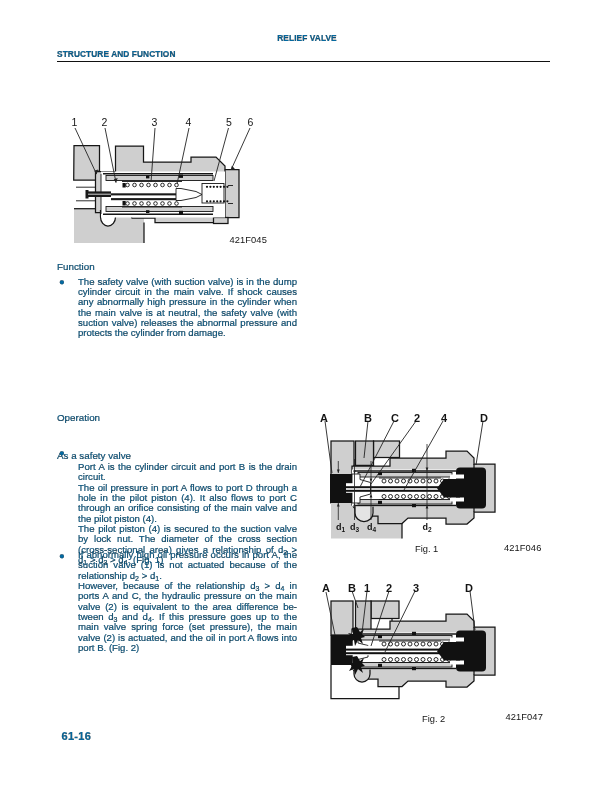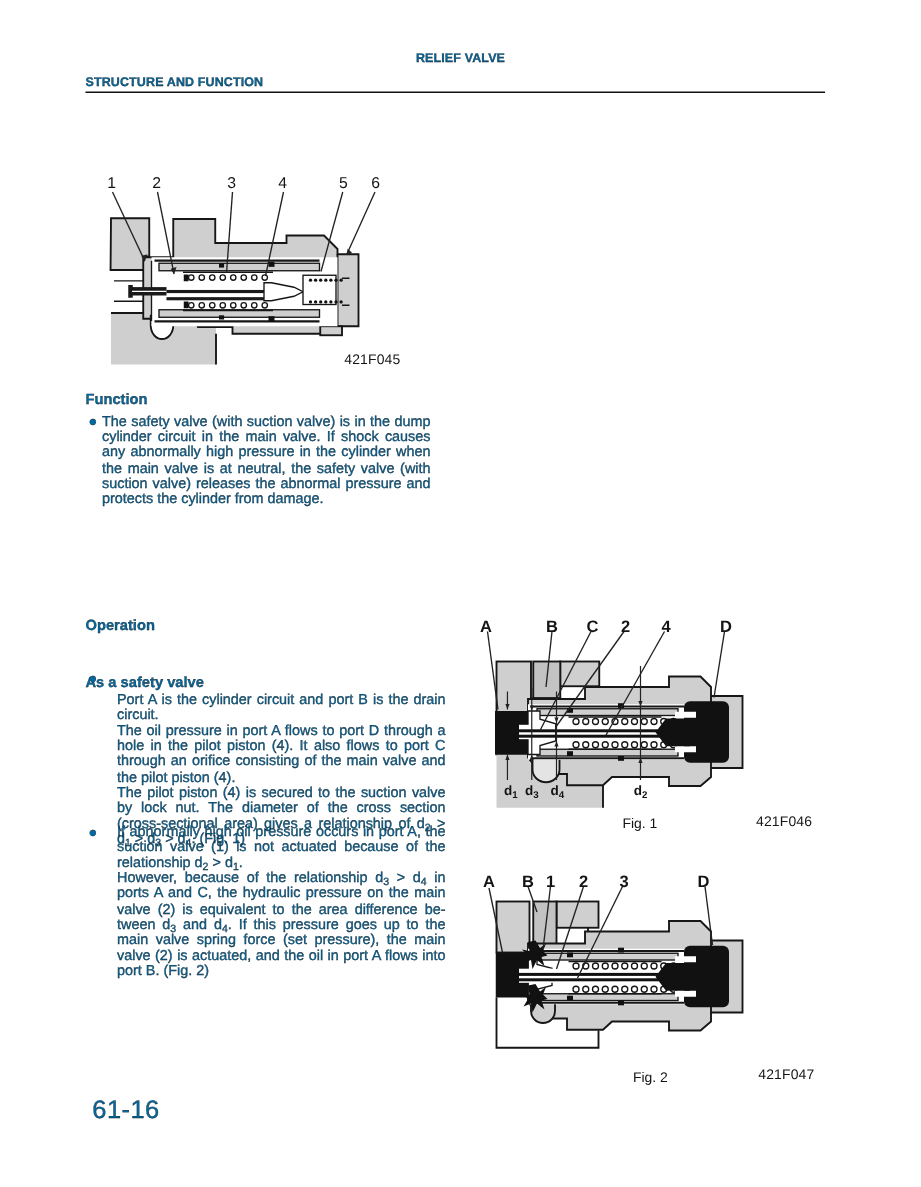--- a/index.html
+++ b/index.html
@@ -3,24 +3,24 @@
 <meta charset="utf-8">
 <style>
 html,body{margin:0;padding:0;background:#fff;}
 #page{position:relative;width:614px;height:791px;background:#ffffff;overflow:hidden;
   font-family:"Liberation Sans",sans-serif;color:#0369a1;-webkit-text-stroke:0.2px #141414;}
 .abs{position:absolute;}
 .hdr{font-size:8.3px;font-weight:bold;letter-spacing:0.1px;}
 .rule{position:absolute;left:57px;width:493px;top:60.5px;height:1.8px;background:#111;}
 .title{font-size:13.5px;font-weight:bold;letter-spacing:0.3px;}
 .list{font-size:9.8px;line-height:10.55px;}
-.h2{font-size:9.8px;font-weight:bold;}
+.h2{font-size:9.8px;font-weight:normal;}
 .body{font-size:9.6px;line-height:10.35px;text-align:justify;}
 .body sub{font-size:7px;vertical-align:baseline;position:relative;top:2px;line-height:0;}
-.pgnum{font-size:17px;font-weight:normal;letter-spacing:0.3px;}
+.pgnum{font-size:11px;font-weight:bold;letter-spacing:0.3px;}
 .bullet{position:absolute;font-size:9.6px;}
 </style>
 </head>
 <body>
 <div id="page">
 
   <div class="abs hdr" style="left:57px;top:48.8px;">STRUCTURE AND FUNCTION</div>
   <div class="abs hdr" style="left:0;top:33px;width:614px;text-align:center;">RELIEF VALVE</div>
   <div class="rule"></div>
 
@@ -137,21 +137,21 @@
       <text x="229" y="125.5">5</text>
       <text x="250.5" y="125.5">6</text>
     </g>
     <text x="229.5" y="242.5" font-family="Liberation Sans, sans-serif" font-size="9.3" letter-spacing="0.1" fill="#141414">421F045</text>
   </svg>
   </div>
 
 
   <div class="abs h2" style="left:57px;top:261px;">Function</div>
   <div class="bullet" style="left:59px;top:276px;">●</div>
-  <div class="abs body" style="left:68px;top:276.5px;width:219px;">The safety valve (with suction valve) is in the dump
+  <div class="abs body" style="left:78px;top:276.5px;width:219px;">The safety valve (with suction valve) is in the dump
   cylinder circuit in the main valve. If shock causes any abnormally high pressure in the cylinder when
   the main valve is at neutral, the safety valve (with suction valve) releases the abnormal pressure and
   protects the cylinder from damage.</div>
 
   <div class="abs h2" style="left:57px;top:412px;">Operation</div>
   <div class="abs h2" style="left:57px;top:434px;margin-top:16px;">As a safety valve</div>
   <div class="bullet" style="left:59px;top:447px;">●</div>
   <div class="abs body" style="left:78px;top:462px;width:219px;">Port A is the cylinder circuit and port B is the drain
   circuit.<br>
   The oil pressure in port A flows to port D through a hole in the pilot piston (4). It also flows to port C

